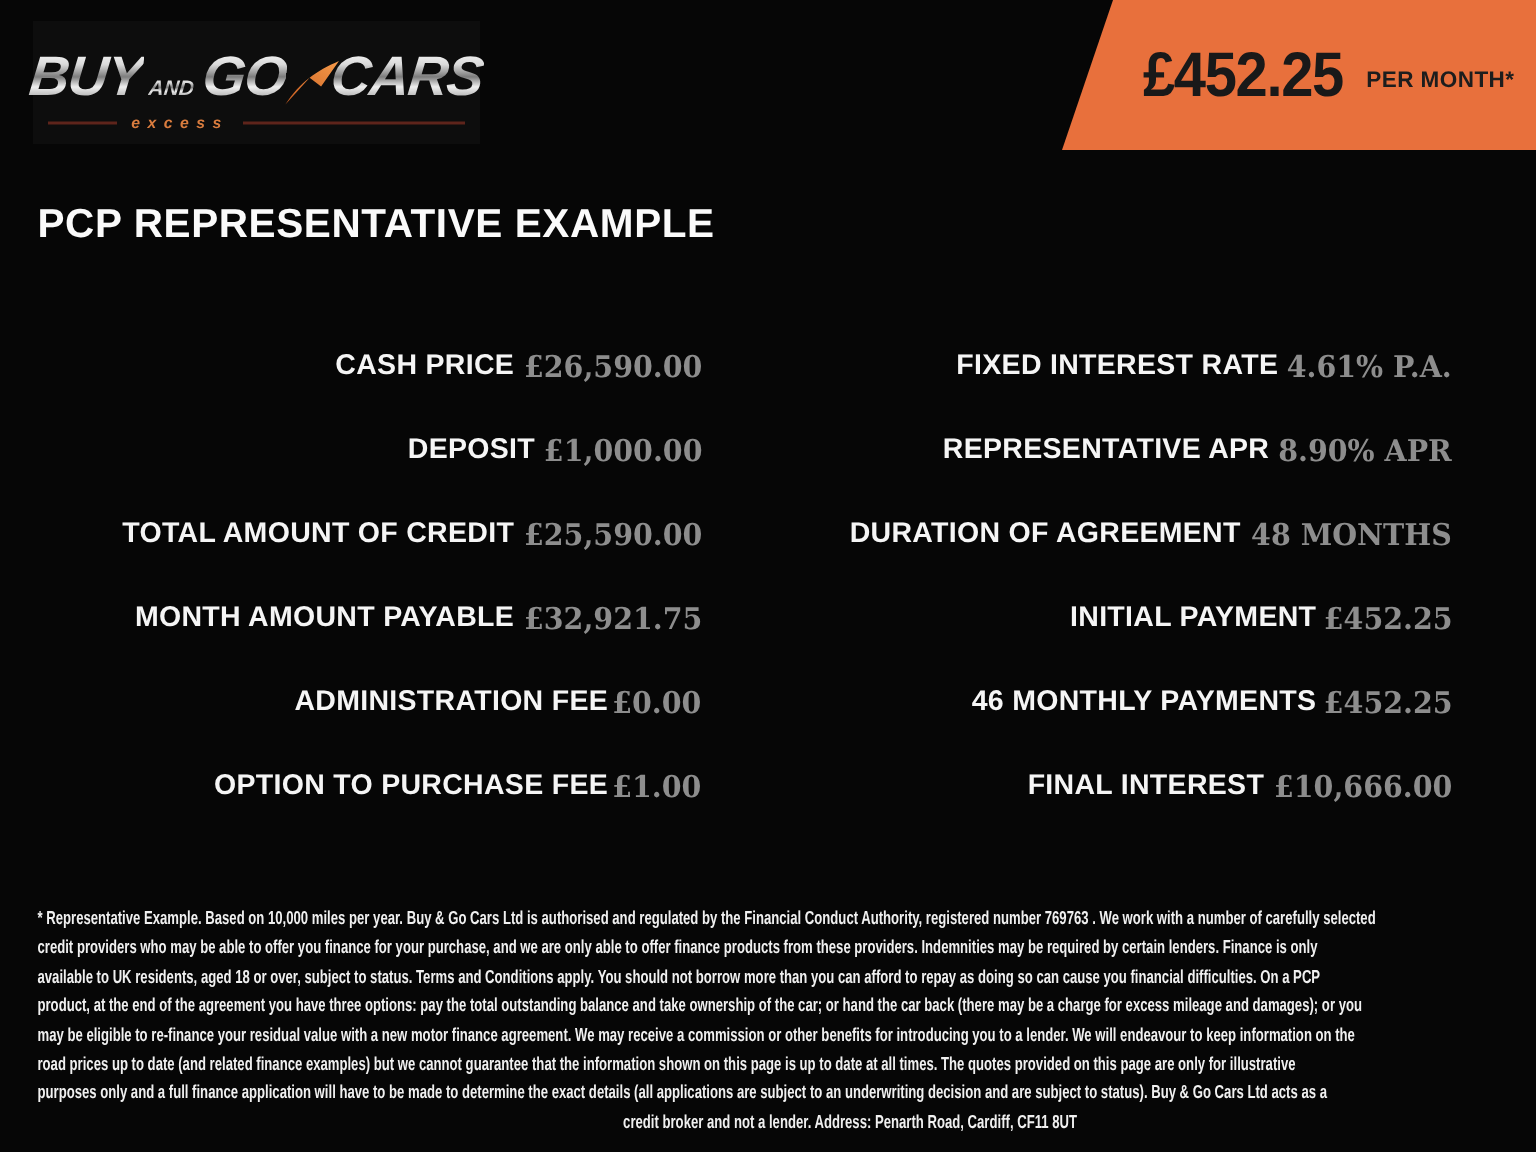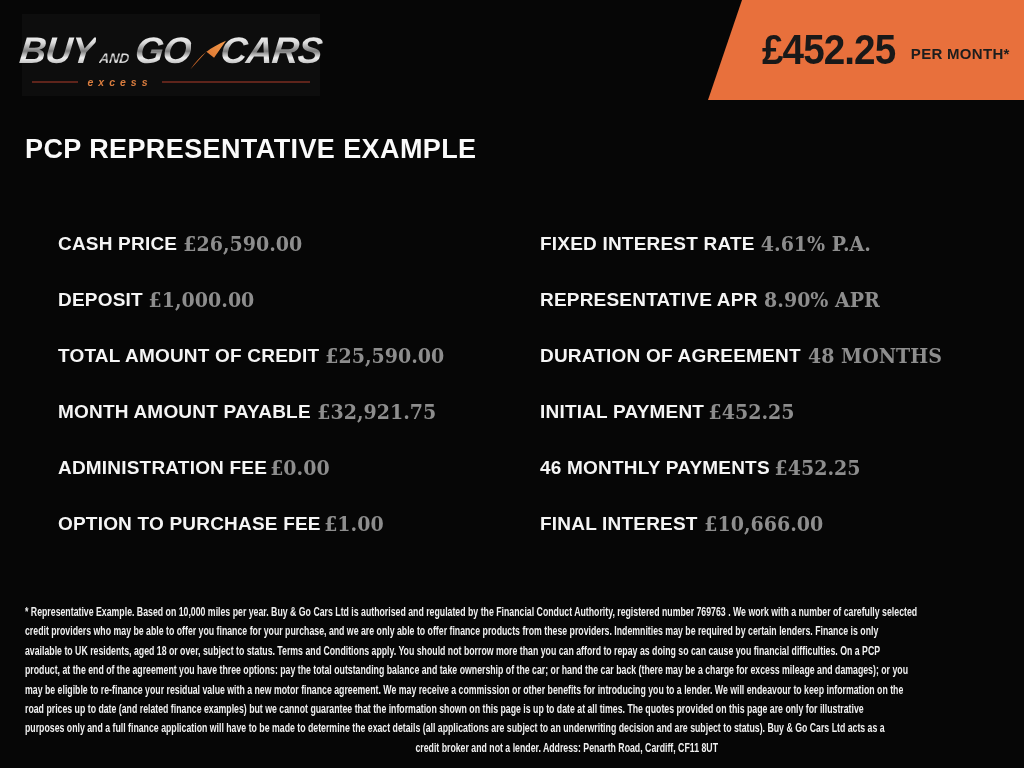--- a/index.html
+++ b/index.html
@@ -87,25 +87,25 @@
     font-size: 27px; font-weight: 700;
     letter-spacing: 0.4px;
   }
 
   
   .fin-col {
     position: absolute; top: 216px;
     display: flex; flex-direction: column;
   }
   .fin-col.left  { left: 58px;  width: 410px; }
-  .fin-col.right { left: 540px; width: 412px; }
+  .fin-col.right { left: 556px; width: 412px; }
   .fin-row {
     height: 56px;
     display: flex; align-items: center;
-    justify-content: flex-start;
+    justify-content: flex-end;
   }
   .fin-label {
     color: #f5f5f5;
     font-size: 19px; font-weight: 700;
     letter-spacing: 0.2px;
     white-space: nowrap;
   }
   .fin-value {
     font-family: "DejaVu Serif", "Liberation Serif", serif;
     color: #8d8d8d;

